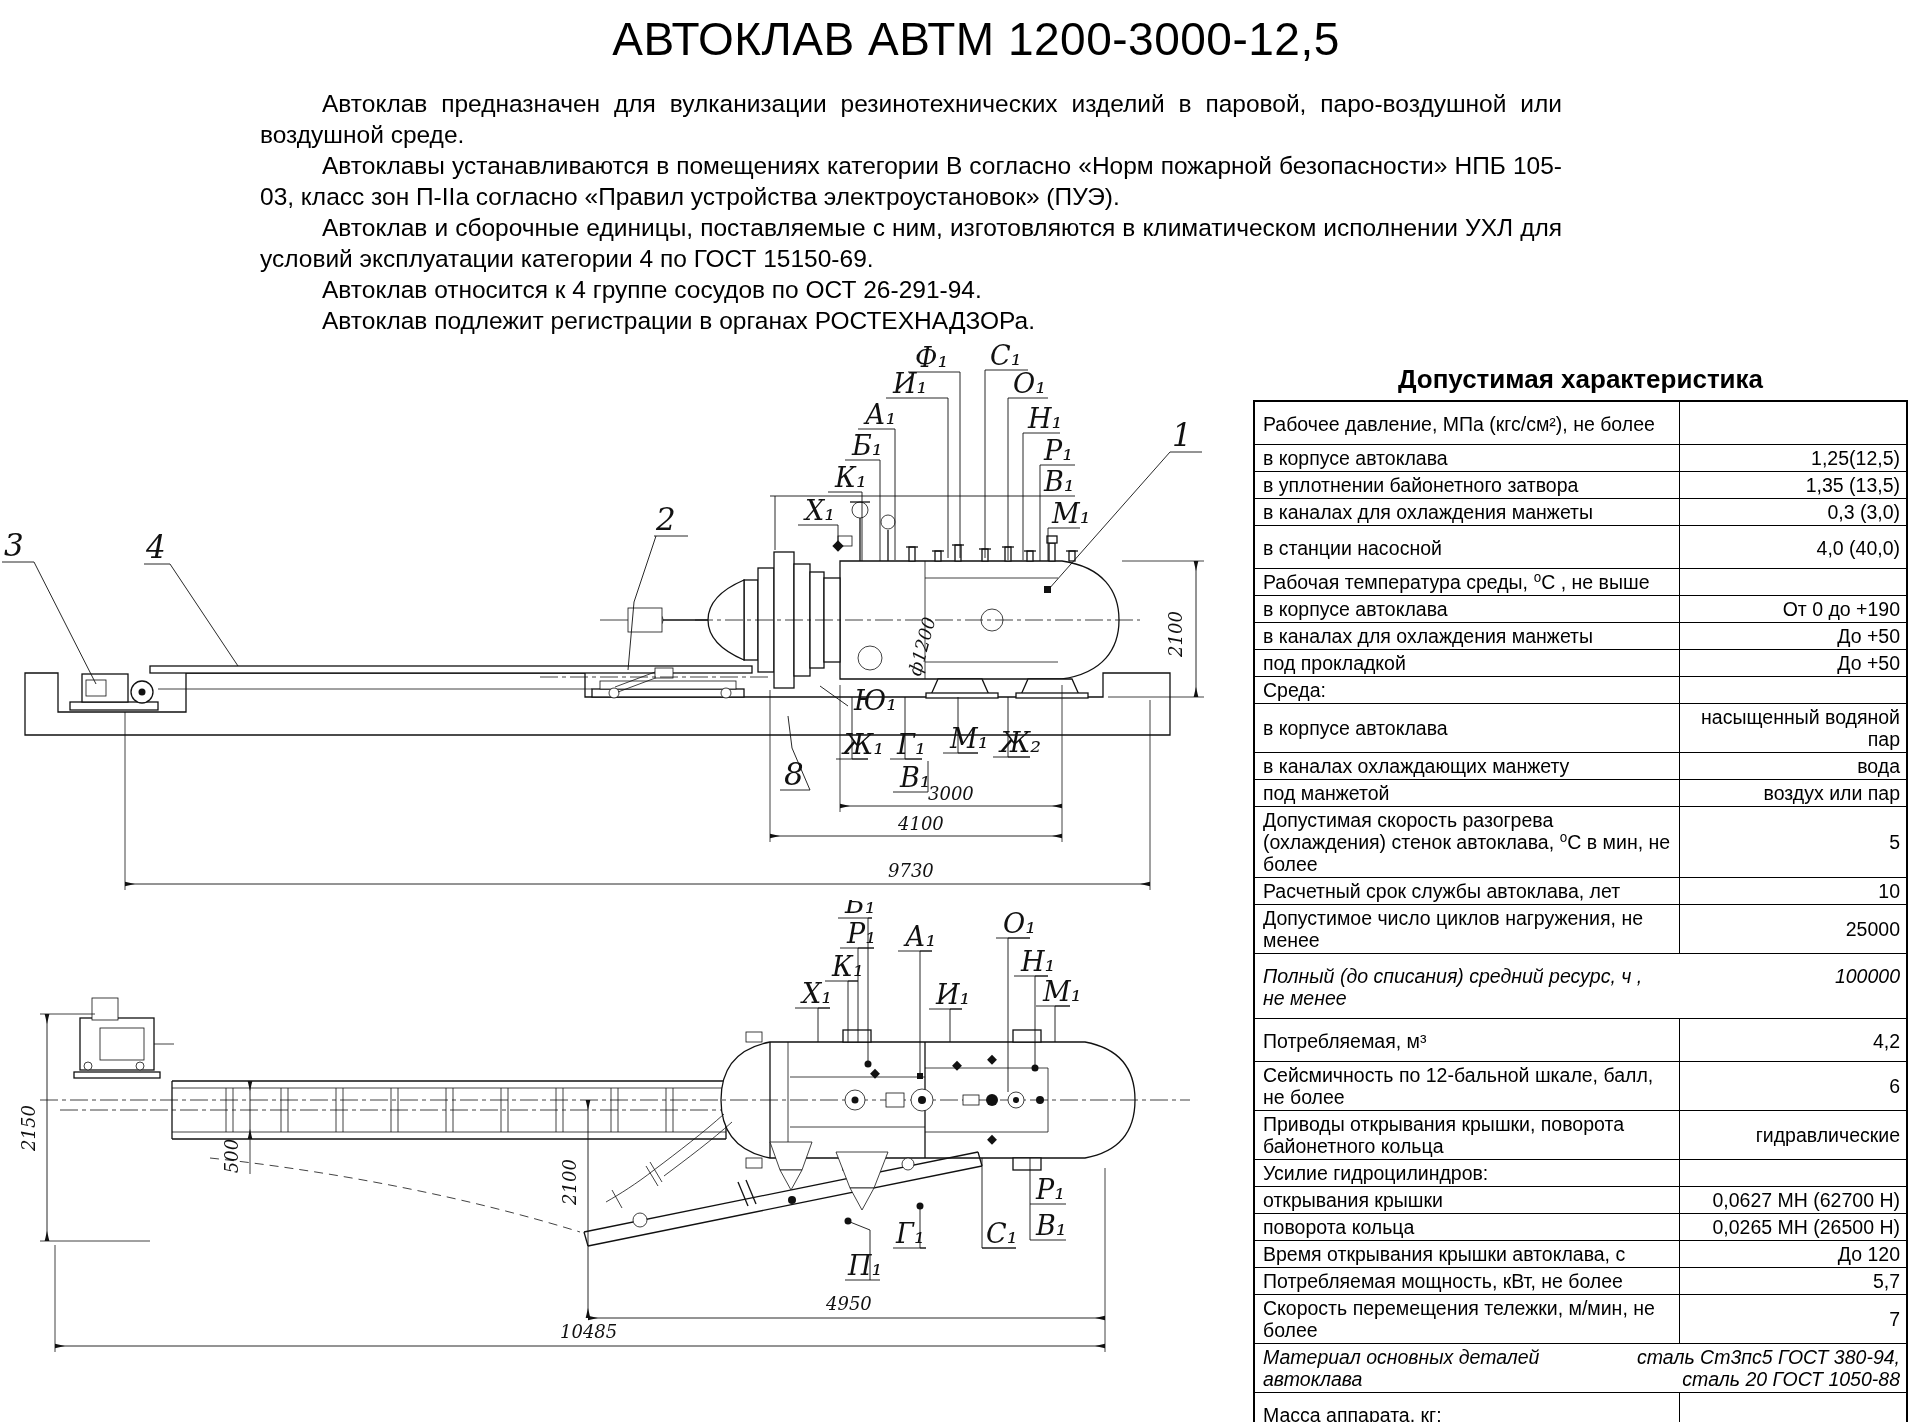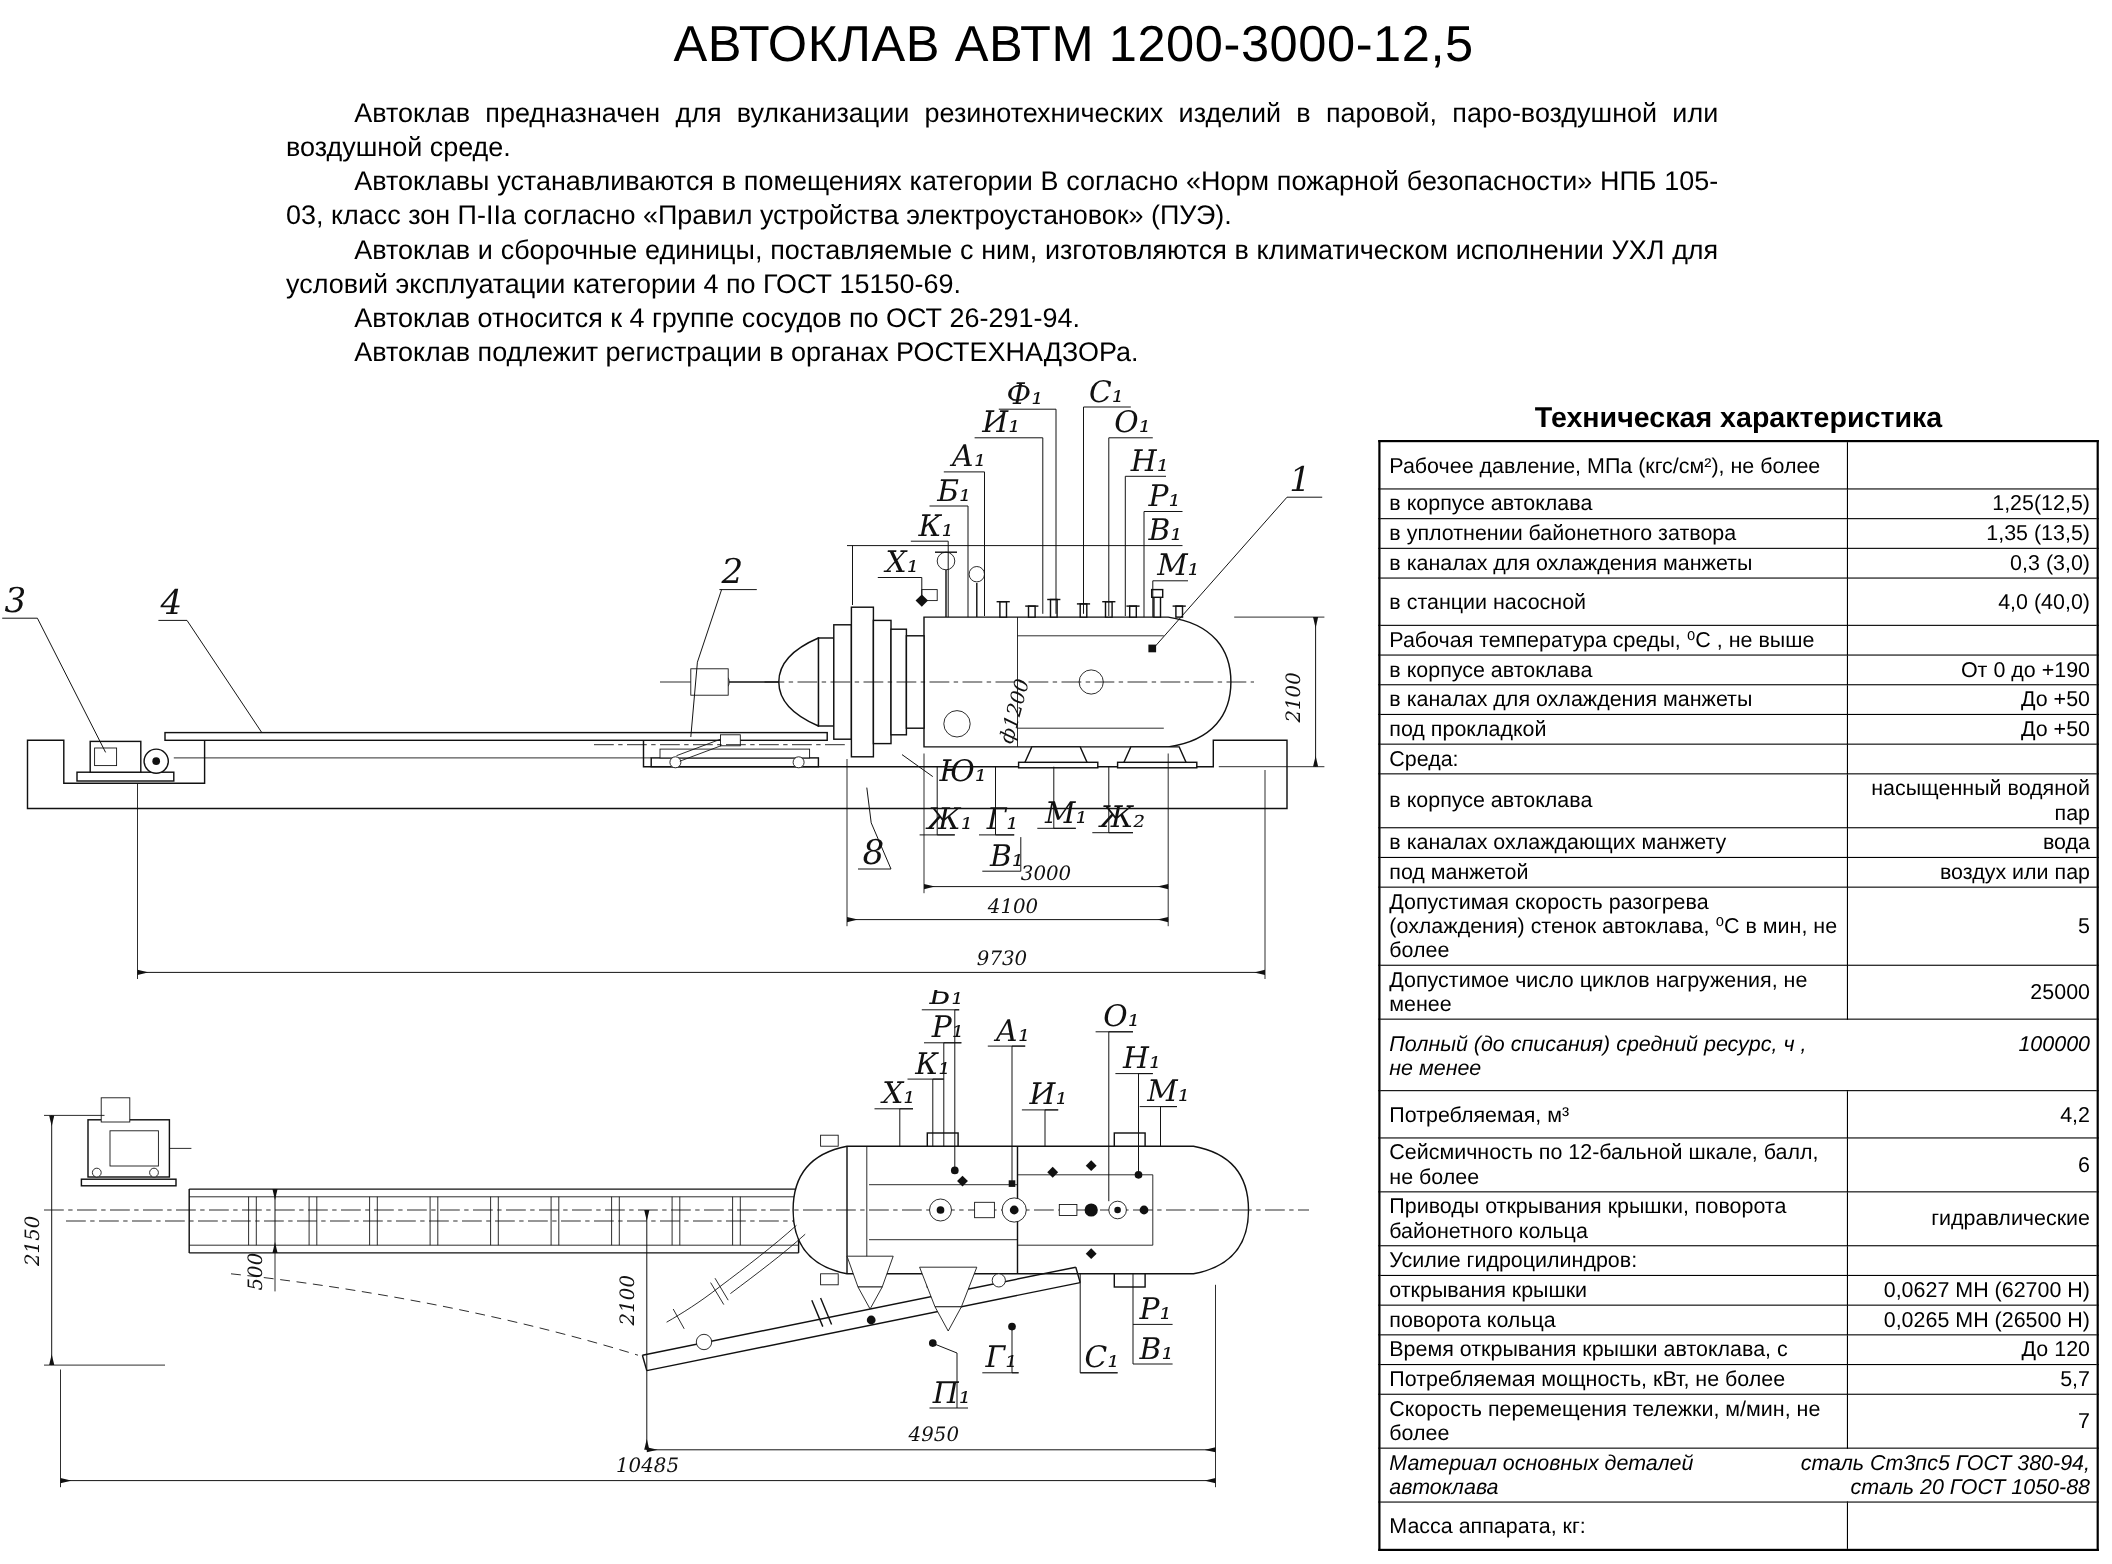--- a/index.html
+++ b/index.html
@@ -42,21 +42,21 @@
   <div class="doc-title">АВТОКЛАВ    АВТМ 1200-3000-12,5</div>
 
   <div class="intro">
     <p>Автоклав предназначен для вулканизации резинотехнических изделий в паровой, паро-воздушной или воздушной среде.</p>
     <p>Автоклавы устанавливаются  в помещениях категории В согласно «Норм пожарной безопасности» НПБ 105-03, класс зон П-IIа  согласно «Правил устройства электроустановок» (ПУЭ).</p>
     <p>Автоклав и сборочные единицы, поставляемые с ним, изготовляются в климатическом исполнении УХЛ для условий эксплуатации категории 4 по ГОСТ 15150-69.</p>
     <p>Автоклав относится к 4 группе сосудов  по ОСТ 26-291-94.</p>
     <p>Автоклав подлежит регистрации в органах РОСТЕХНАДЗОРа.</p>
   </div>
 
-  <div class="spec-title">Техническая  характеристика</div>
+  <div class="spec-title">Допустимая  характеристика</div>
   <table class="spec">
     <tbody>
         <tr class="pad">
           <td class="">Рабочее давление, МПа (кгс/см²), не более</td>
           <td class="val"></td>
         </tr>
         <tr>
           <td class="indent">в корпусе автоклава</td>
           <td class="val">1,25(12,5)</td>
         </tr>
@@ -100,20 +100,24 @@
           <td class="indent">в каналах охлаждающих манжету</td>
           <td class="val">вода</td>
         </tr>
         <tr>
           <td class="indent">под манжетой</td>
           <td class="val">воздух или пар</td>
         </tr>
         <tr>
           <td class="">Допустимая скорость разогрева (охлаждения) стенок автоклава,  ⁰С в мин, не более</td>
           <td class="val">5</td>
+        </tr>
+        <tr>
+          <td class="">Расчетный срок службы автоклава, лет</td>
+          <td class="val">10</td>
         </tr>
         <tr>
           <td class="">Допустимое число циклов нагружения, не менее</td>
           <td class="val">25000</td>
         </tr>
         <tr class="pad">
           <td colspan="2" class="spanrow">
             <div class="sprow">
               <div>Полный (до списания) средний ресурс,  ч , не менее</div>
               <div class="v">100000</div>

